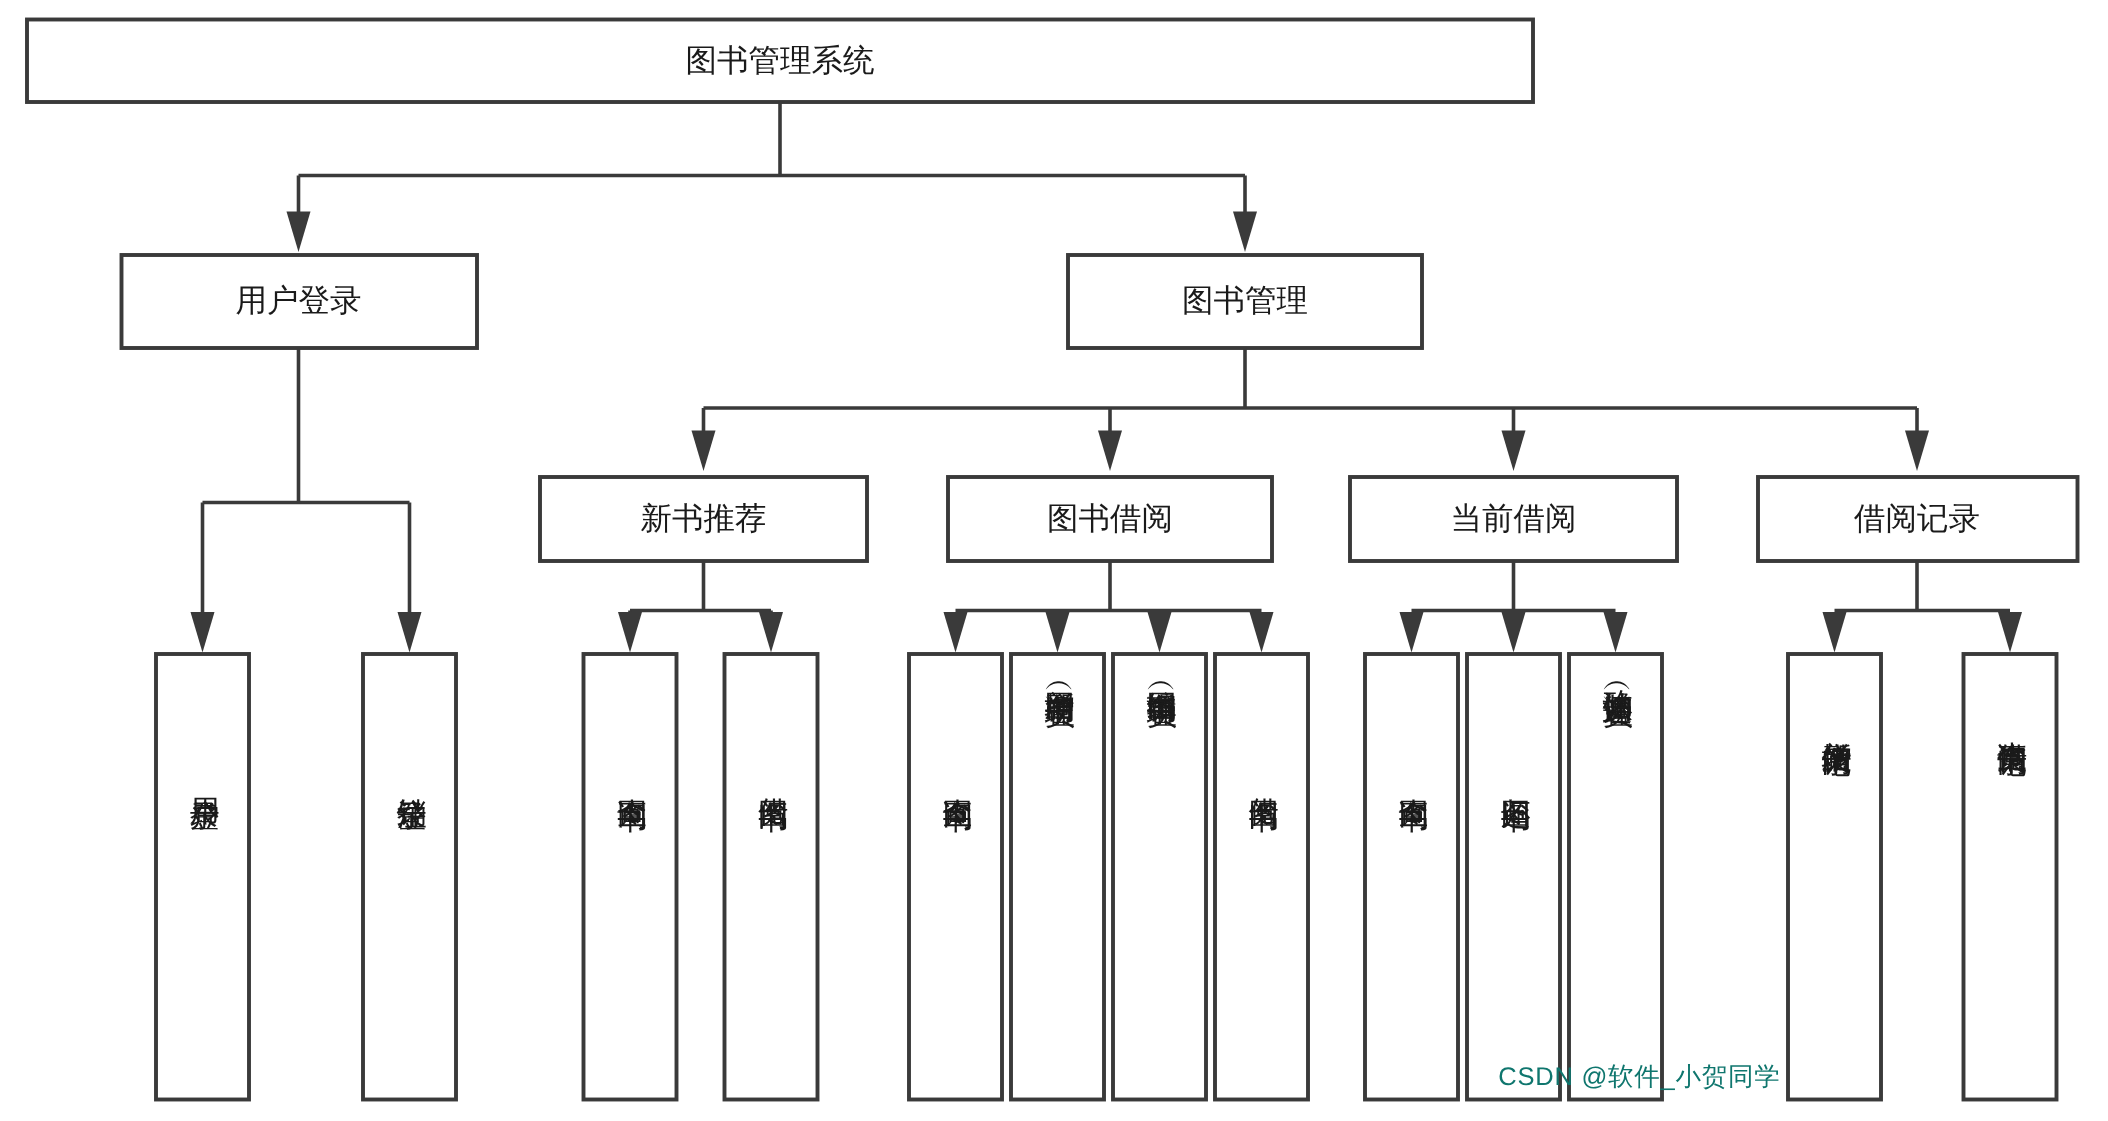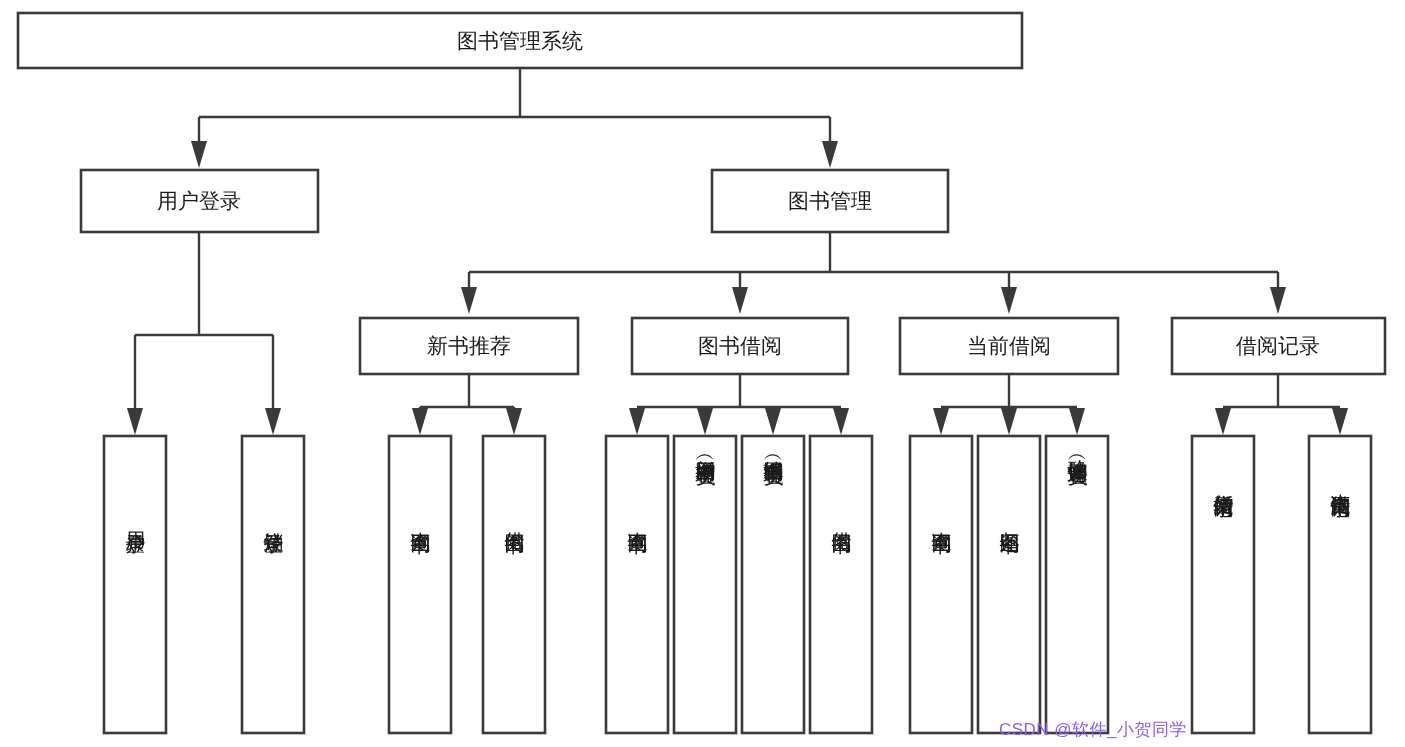--- a/index.html
+++ b/index.html
@@ -63,24 +63,24 @@
     writing-mode: vertical-rl;
     text-orientation: upright;
     letter-spacing: 1px;
     white-space: nowrap;
     text-align: left;
     pointer-events: none;
   }
   .watermark {
     position: absolute;
     right: 8px;
-    bottom: 6px;
+    bottom: 18px;
     font-family: "Liberation Sans", "DejaVu Sans", sans-serif;
     font-size: 17px;
-    color: #8b5cf6;
+    color: #0f766e;
     letter-spacing: 0.5px;
     white-space: nowrap;
   }
 </style>
 </head>
 <body>
 
 <div id="diagram-root">
 
   <svg id="tree-svg" viewBox="0 0 1405 747">

